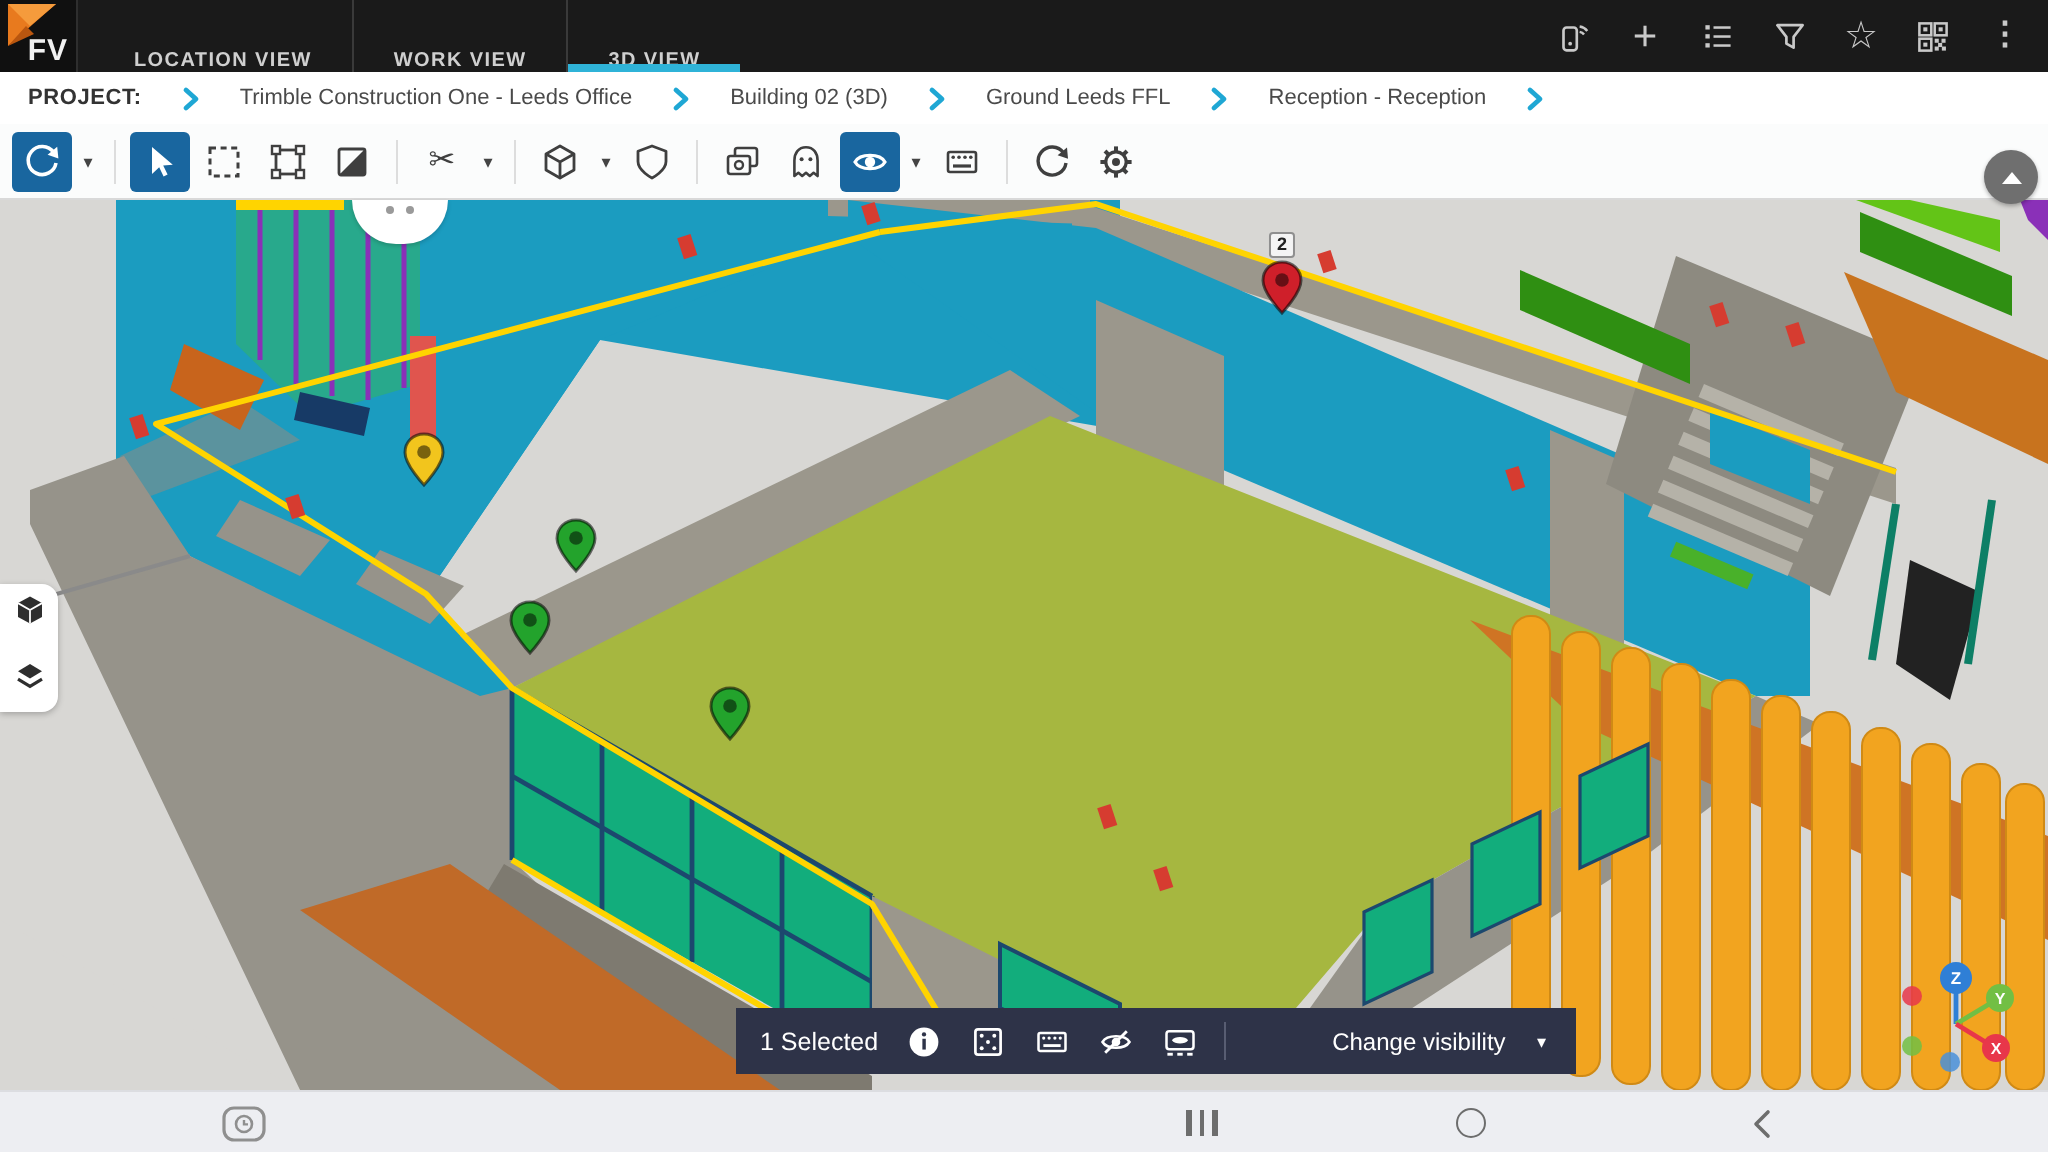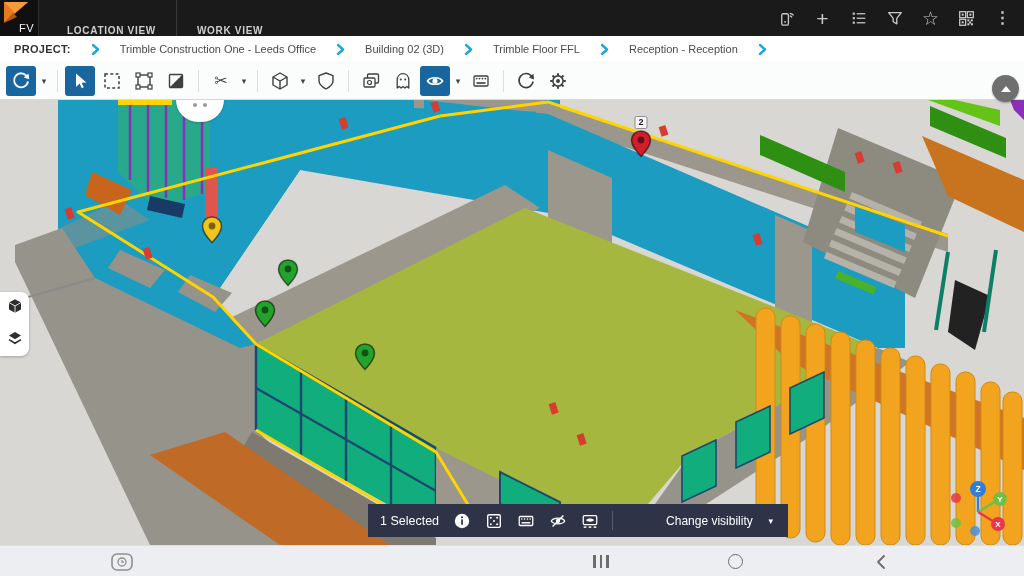--- a/index.html
+++ b/index.html
@@ -1,21 +1,21 @@
 <!DOCTYPE html>
 <html style="--accent: #2fb3d8; --topbar-bg: #1a1a1a; --tool-active-bg: #19669f; --selection-bar-bg: #2e3348; --floor-green: #a6b740; --wall-teal: #1b9cc0; --glass-green: #12ad7c; --pile-orange: #f2a41f; --highlight-yellow: #ffd400;"><head>
 <meta charset="utf-8">
 <style>
   html,body{margin:0;padding:0;background:#fff;font-family:"Liberation Sans",sans-serif;}
   #screen{position:relative;width:1024px;height:576px;overflow:hidden;background:#fff;}
   
   .topbar{position:absolute;left:0;top:0;width:1024px;height:36px;background:var(--topbar-bg,#1a1a1a);display:flex;align-items:stretch;}
   .logo{width:38px;height:36px;background:#101010;position:relative;flex:0 0 auto;border-right:1px solid #2e2e2e;}
   .logo svg{position:absolute;left:3px;top:1px;}
-  .logo .fv{position:absolute;right:4px;bottom:2px;color:#f2f2f2;font-size:11px;font-weight:normal;letter-spacing:.5px;}
+  .logo .fv{position:absolute;right:4px;bottom:2px;color:#f2f2f2;font-size:15px;font-weight:bold;letter-spacing:.5px;}
   .tabs{display:flex;margin-left:8px;}
   .tab{position:relative;display:flex;align-items:flex-end;padding:0 20px;color:#cfcfcf;font-size:10px;font-weight:bold;letter-spacing:.7px;cursor:default;}
   .tab + .tab{border-left:1px solid #3a3a3a;}
   .tab.active::after{content:"";position:absolute;left:0;right:0;bottom:0;height:4px;background:var(--accent,#2fb3d8);}
   .top-actions{margin-left:auto;display:flex;align-items:center;gap:17px;padding-right:12px;color:#c9c9c9;}
   .top-actions .glyph{font-size:17px;line-height:1;color:#c9c9c9;}
   .ticon{width:19px;height:19px;display:flex;align-items:center;justify-content:center;}
   
   .breadcrumb{position:absolute;left:0;top:36px;width:840px;height:26px;background:#fff;display:flex;align-items:center;font-size:11px;color:#4a4a4a;border-bottom:1px solid #ececec;}
   .breadcrumb .prefix{font-weight:bold;color:#333;margin-left:14px;letter-spacing:.3px;}
@@ -68,20 +68,23 @@
         <polygon points="1,22 10,12 14,16" fill="#b9560f"></polygon>
       </svg>
       <span class="fv">FV</span>
     </div>
     <div class="tabs">
       <div class="tab">
           <span>LOCATION VIEW</span>
         </div>
       <div class="tab">
           <span>WORK VIEW</span>
+        </div>
+      <div class="tab active">
+          <span>3D VIEW</span>
         </div>
     </div>
     <div class="top-actions">
       <span class="ticon">
         <svg width="19" height="19" viewBox="0 0 20 20">
             <rect x="5" y="5" width="7" height="12" rx="1.6" fill="none" stroke="#c9c9c9" stroke-width="1.4"></rect>
             <circle cx="8.5" cy="13.5" r="1" fill="#c9c9c9"></circle>
             <path d="M13.5 4.5 q2.6 .4 4 2.3" fill="none" stroke="#c9c9c9" stroke-width="1.3"></path>
             <path d="M13.5 7.3 q1.5 .3 2.3 1.4" fill="none" stroke="#c9c9c9" stroke-width="1.3"></path>
           </svg>
@@ -138,21 +141,21 @@
         <svg width="9" height="13" viewBox="0 0 9 13">
           <polyline points="2,2 7,6.5 2,11" fill="none" stroke="#1fa7d4" stroke-width="2.4" stroke-linecap="round" stroke-linejoin="round"></polyline>
         </svg>
       </span>
     <span>Building 02 (3D)</span>
     <span class="crumb-chevron">
         <svg width="9" height="13" viewBox="0 0 9 13">
           <polyline points="2,2 7,6.5 2,11" fill="none" stroke="#1fa7d4" stroke-width="2.4" stroke-linecap="round" stroke-linejoin="round"></polyline>
         </svg>
       </span>
-    <span>Trimble Floor FFL</span>
+    <span>Ground Leeds FFL</span>
     <span class="crumb-chevron">
         <svg width="9" height="13" viewBox="0 0 9 13">
           <polyline points="2,2 7,6.5 2,11" fill="none" stroke="#1fa7d4" stroke-width="2.4" stroke-linecap="round" stroke-linejoin="round"></polyline>
         </svg>
       </span>
     <span>Reception - Reception</span>
     <span class="crumb-chevron">
         <svg width="9" height="13" viewBox="0 0 9 13">
           <polyline points="2,2 7,6.5 2,11" fill="none" stroke="#1fa7d4" stroke-width="2.4" stroke-linecap="round" stroke-linejoin="round"></polyline>
         </svg>

